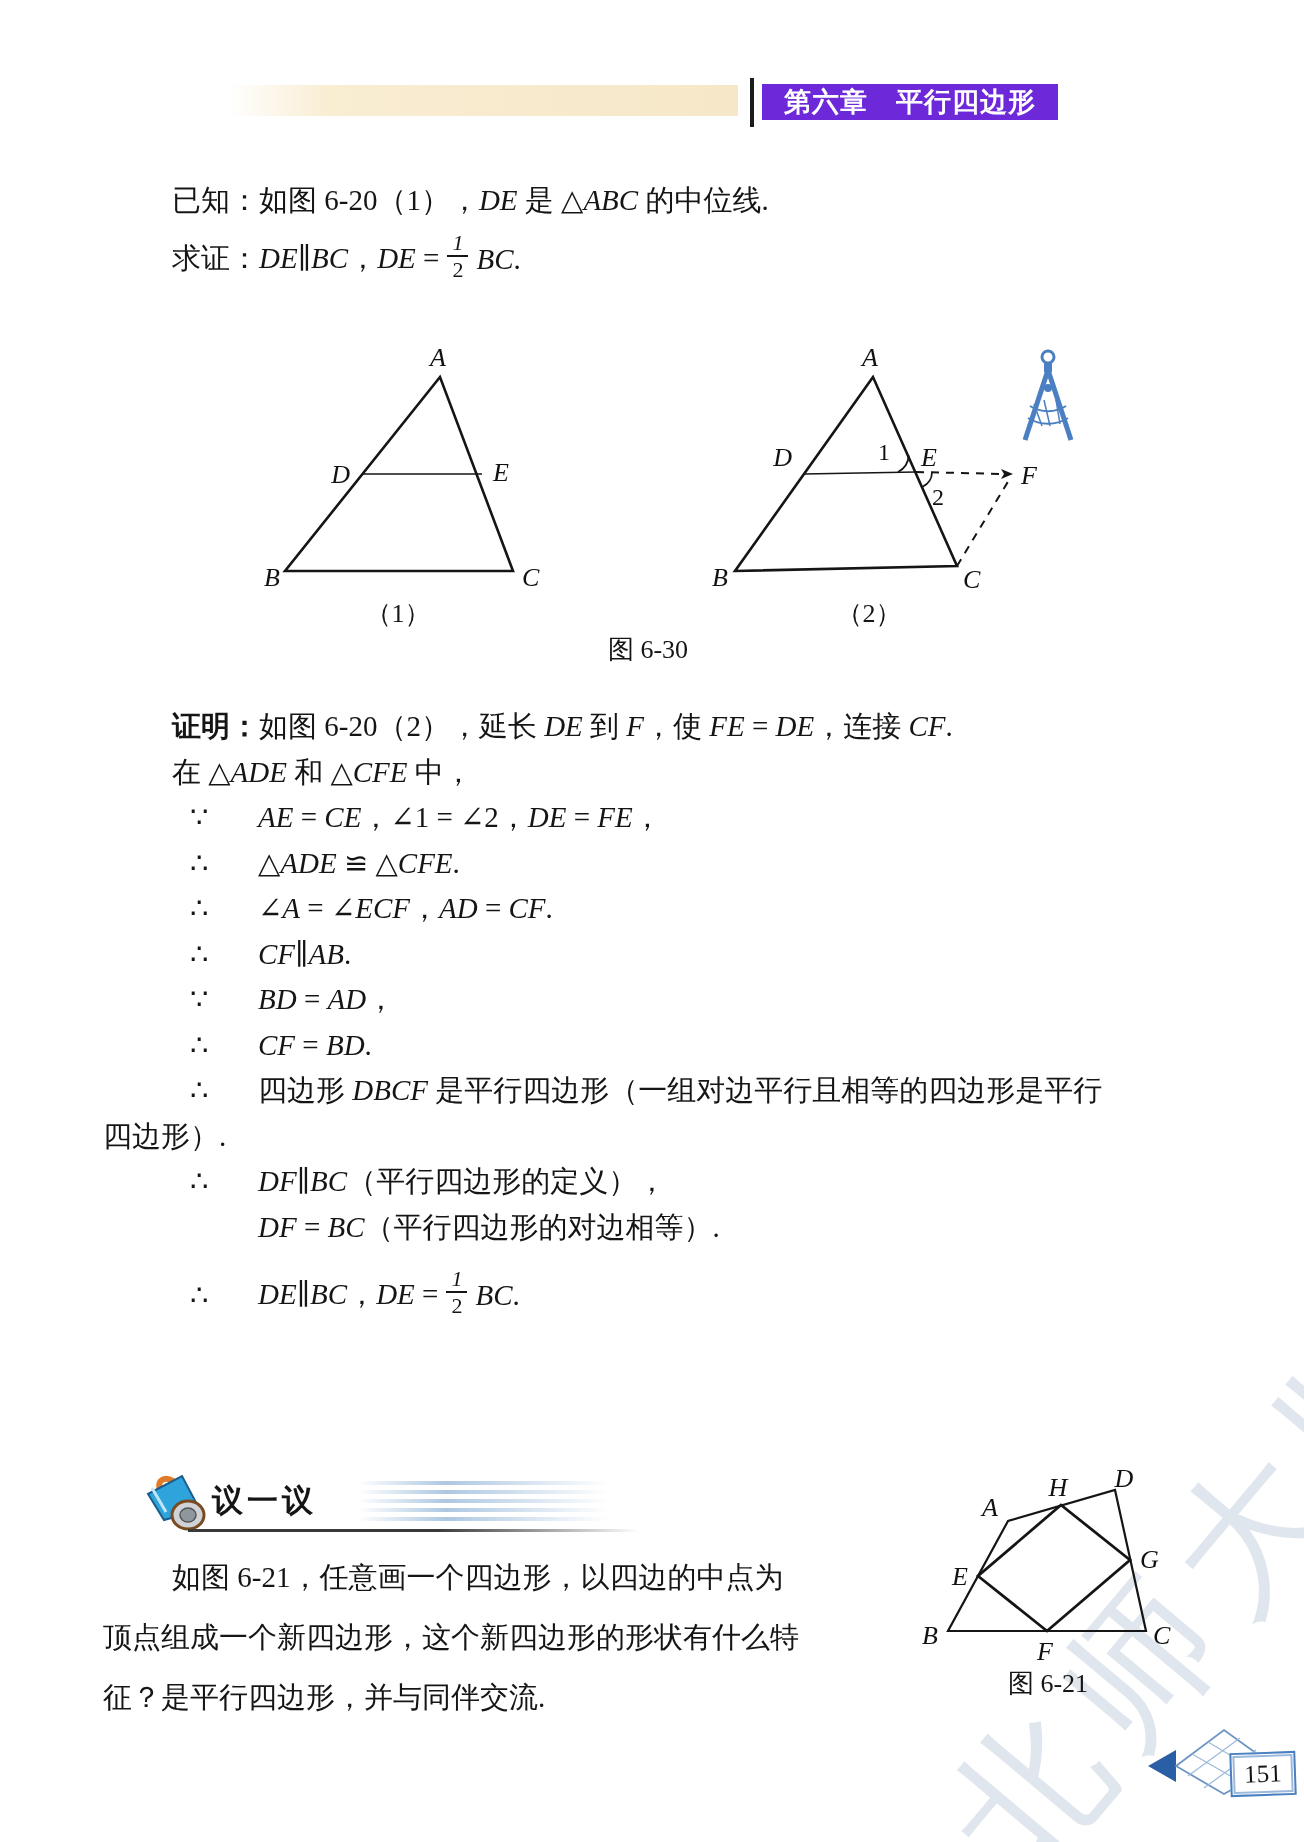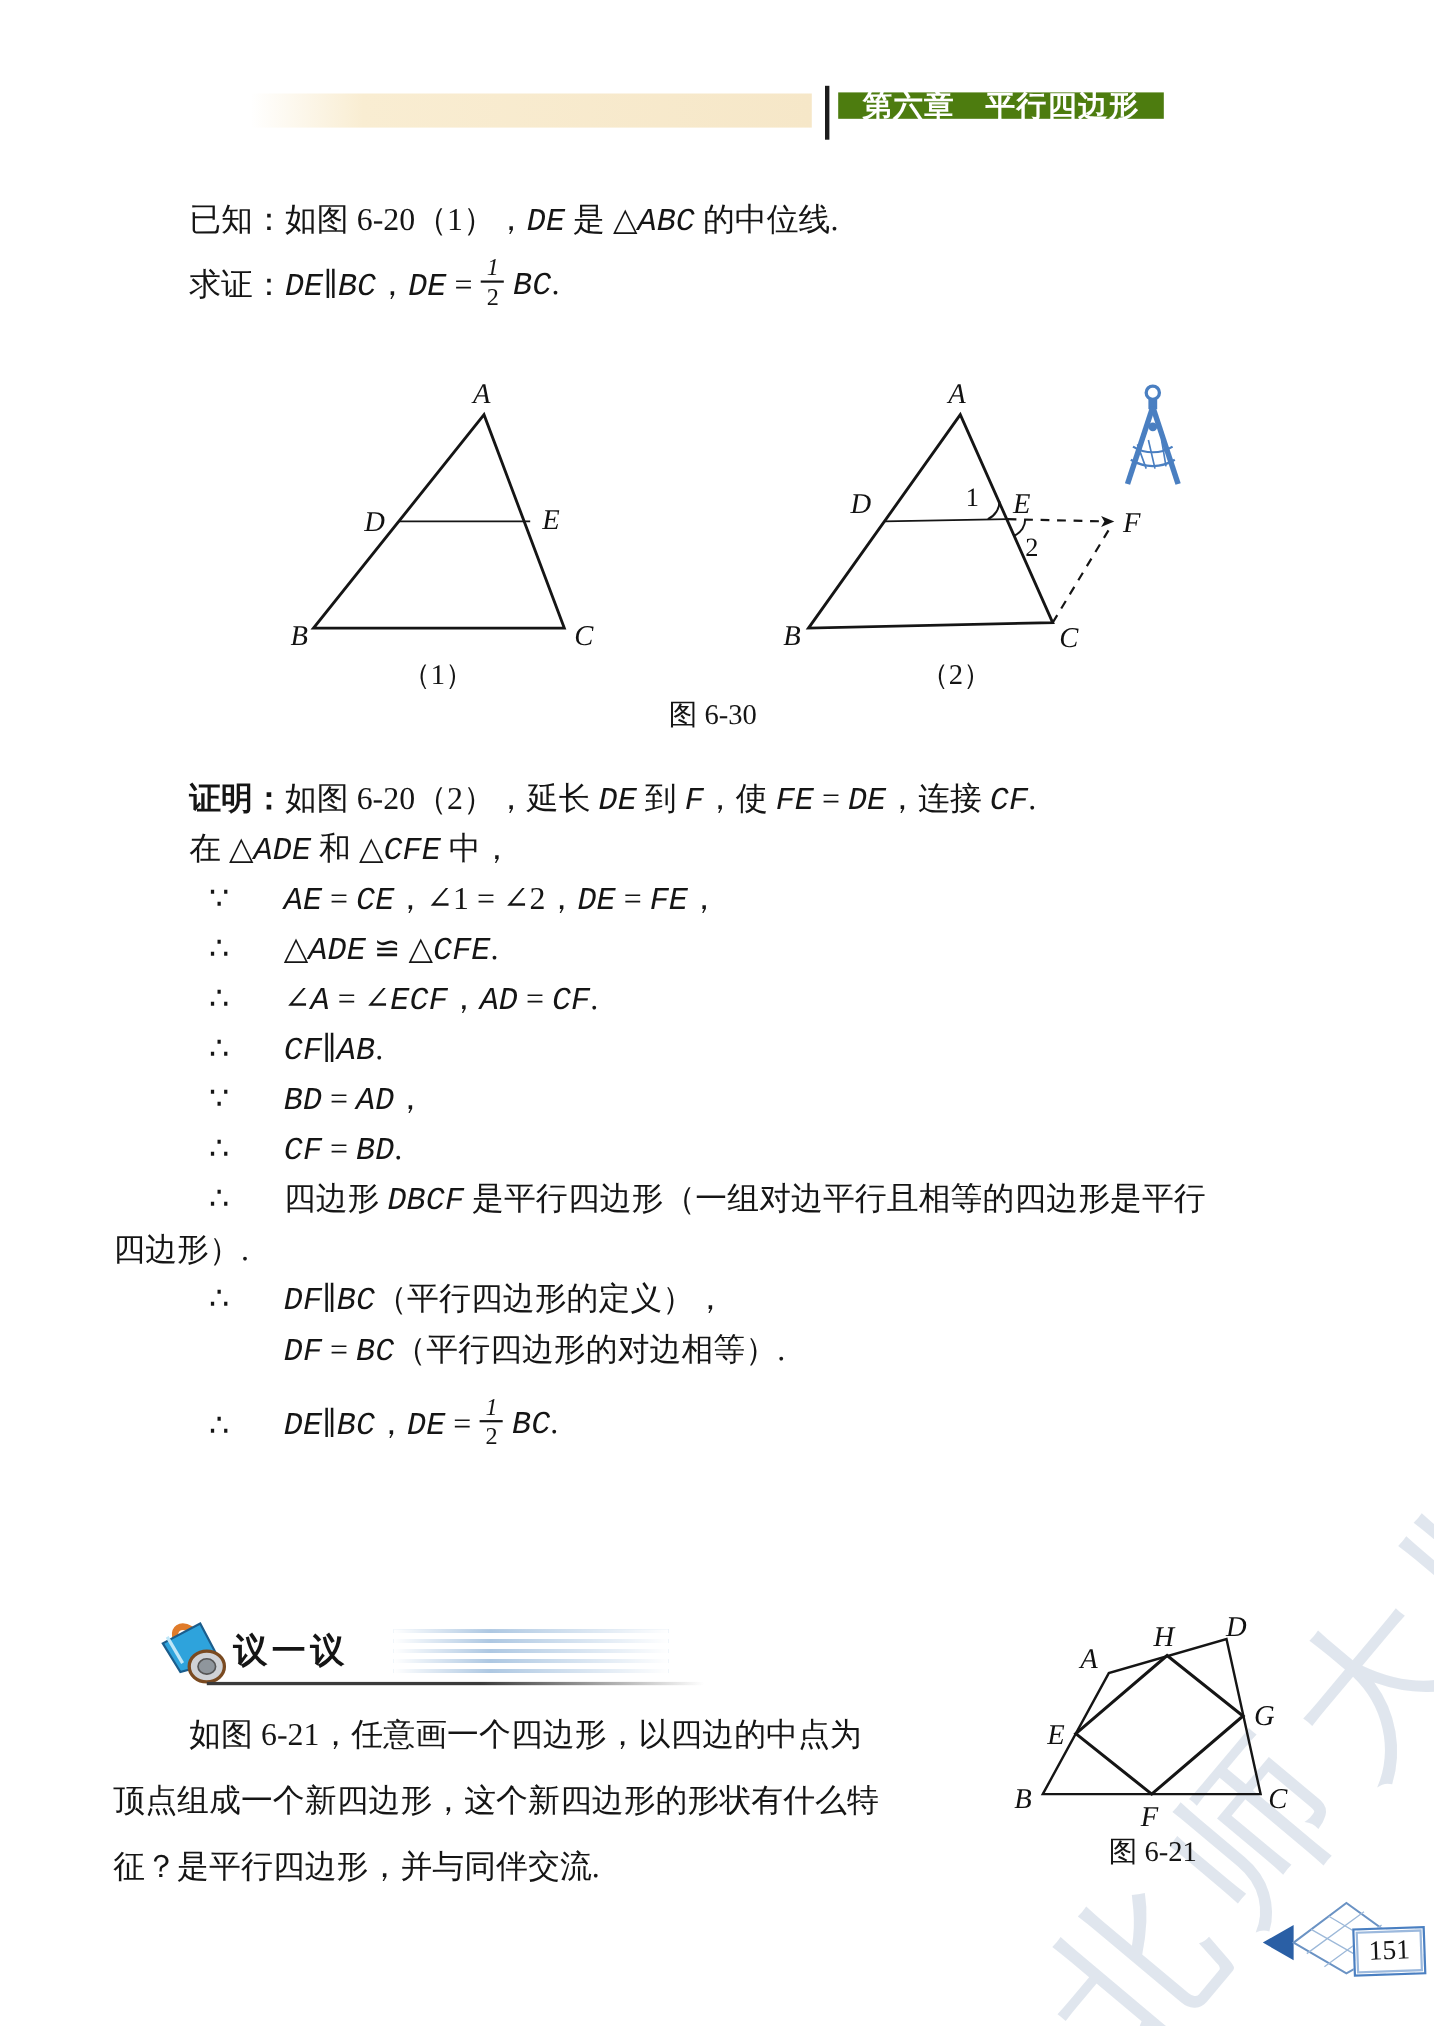--- a/index.html
+++ b/index.html
@@ -3,27 +3,27 @@
 <meta charset="utf-8">
 <style>
   html,body{margin:0;padding:0;background:#888;}
   #page{position:relative;width:1304px;height:1842px;background:#ffffff;overflow:hidden;
         font-family:"Liberation Serif","DejaVu Serif",serif;color:#151515;}
   .abs{position:absolute;}
   
   #cream-bar{left:228px;top:85px;width:510px;height:31px;
     background:linear-gradient(to right, rgba(249,237,210,0), #f9edd2 20%, #f6e7c8);}
   #hdr-divider{left:750px;top:78px;width:4px;height:49px;background:#1c1c1c;}
-  #chapter-bar{left:762px;top:84px;width:296px;height:24px;background:#4d7c0f;
-    display:flex;align-items:center;justify-content:center;}
+  #chapter-bar{left:762px;top:84px;width:296px;height:36px;background:#6d28d9;
+    display:flex;justify-content:center;}
   #chapter-bar span{color:#fff;font-weight:bold;font-size:27px;letter-spacing:1px;
     font-family:"Liberation Sans","DejaVu Sans",sans-serif;}
   
   .tline{position:absolute;height:41px;line-height:41px;font-size:29px;white-space:nowrap;}
-  .mv{font-style:italic;font-family:Liberation Mono, monospace;}
+  .mv{font-style:italic;font-family:Liberation Serif, serif;}
   .sym{position:absolute;left:190px;}
   .txt{position:absolute;}
   b.zh{font-weight:bold;}
   
   .frac{display:inline-flex;flex-direction:column;align-items:center;vertical-align:middle;
         margin:0 8px;transform:translateY(-2px);}
   .frac .fn{font-size:22px;line-height:24px;font-style:italic;}
   .frac .fd{font-size:22px;line-height:26px;border-top:2px solid #151515;padding:0 5px;font-style:normal;}
   .fracline{position:absolute;display:flex;align-items:center;font-size:29px;white-space:nowrap;height:66px;}
   

